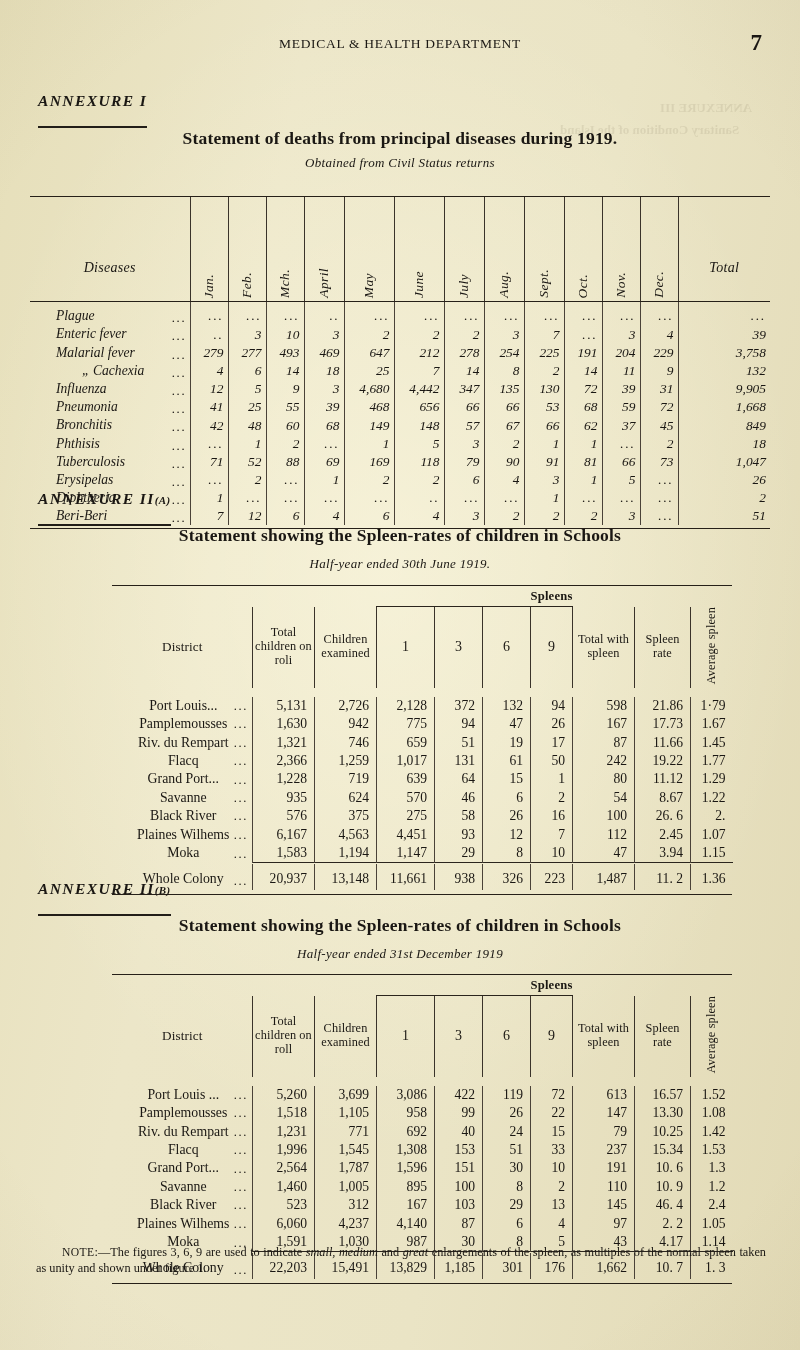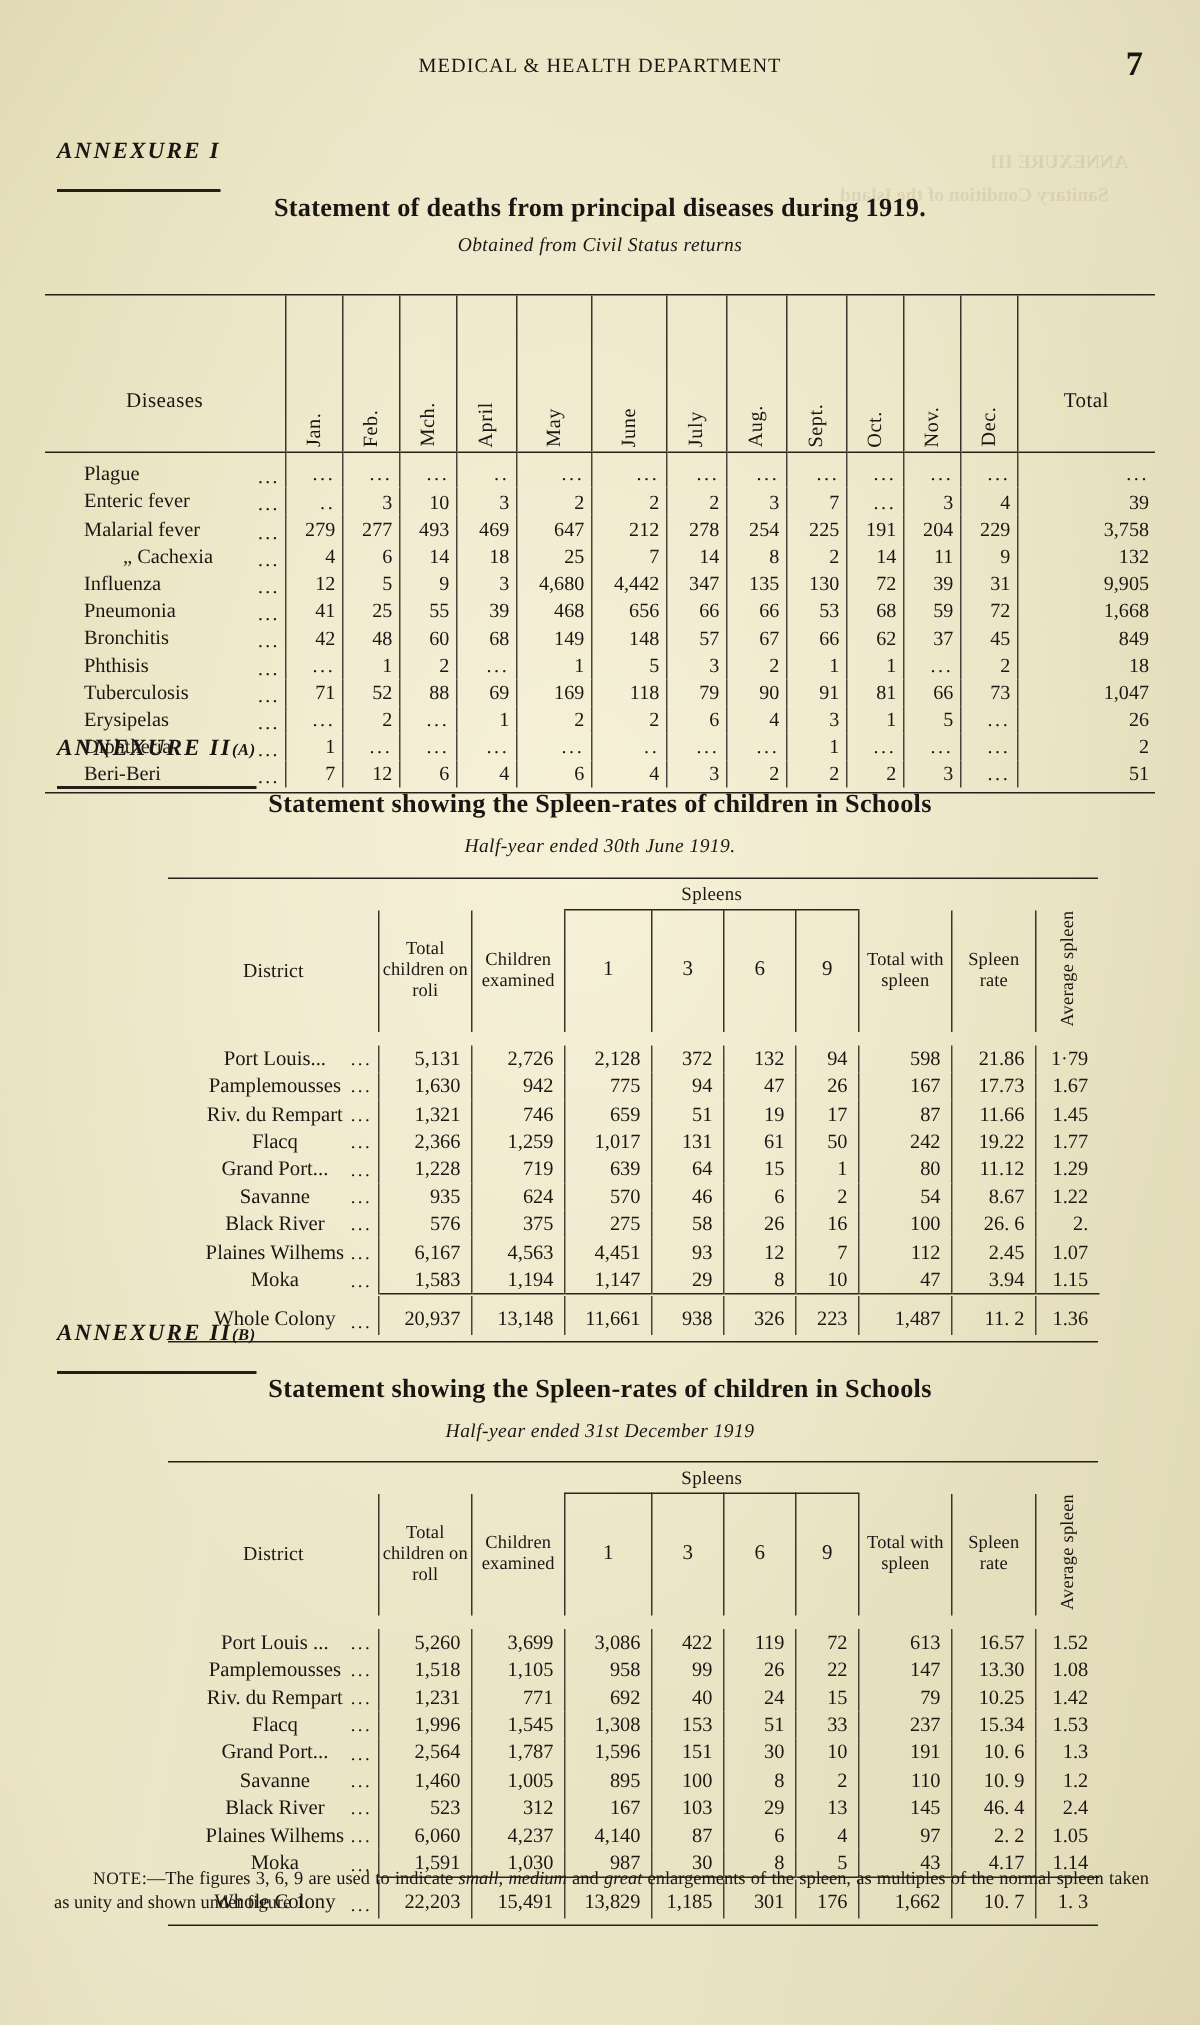--- a/index.html
+++ b/index.html
@@ -115,20 +115,21 @@
   .t1-wrap {
     position: absolute;
     left: 30px;
     top: 196px;
     width: 740px;
   }
   table.t1 {
     width: 740px;
     table-layout: fixed;
     font-size: 12.6px;
+    font-style: italic;
   }
   table.t1 th, table.t1 td {
     padding: 0;
     line-height: 1.0;
   }
   table.t1 thead th {
     border-bottom: 1.6px solid #262018;
     vertical-align: bottom;
     height: 78px;
   }
@@ -193,23 +194,23 @@
 
   
   .sp-wrap { position: absolute; left: 112px; width: 620px; }
   table.sp {
     width: 620px;
     table-layout: fixed;
     font-size: 12.4px;
   }
   table.sp th, table.sp td { padding: 0; }
   table.sp thead tr.r1 th {
-    font-weight: 400;
+    font-weight: 700;
     font-size: 12.6px;
-    text-align: center;
+    text-align: right;
     vertical-align: bottom;
     height: 18px;
     letter-spacing: 0.2px;
   }
   table.sp thead tr.r1 th.spleens-grp {
     border-bottom: 1.2px solid #2b251d;
     padding-bottom: 2px;
   }
   table.sp thead tr.r2 th {
     font-weight: 400;

